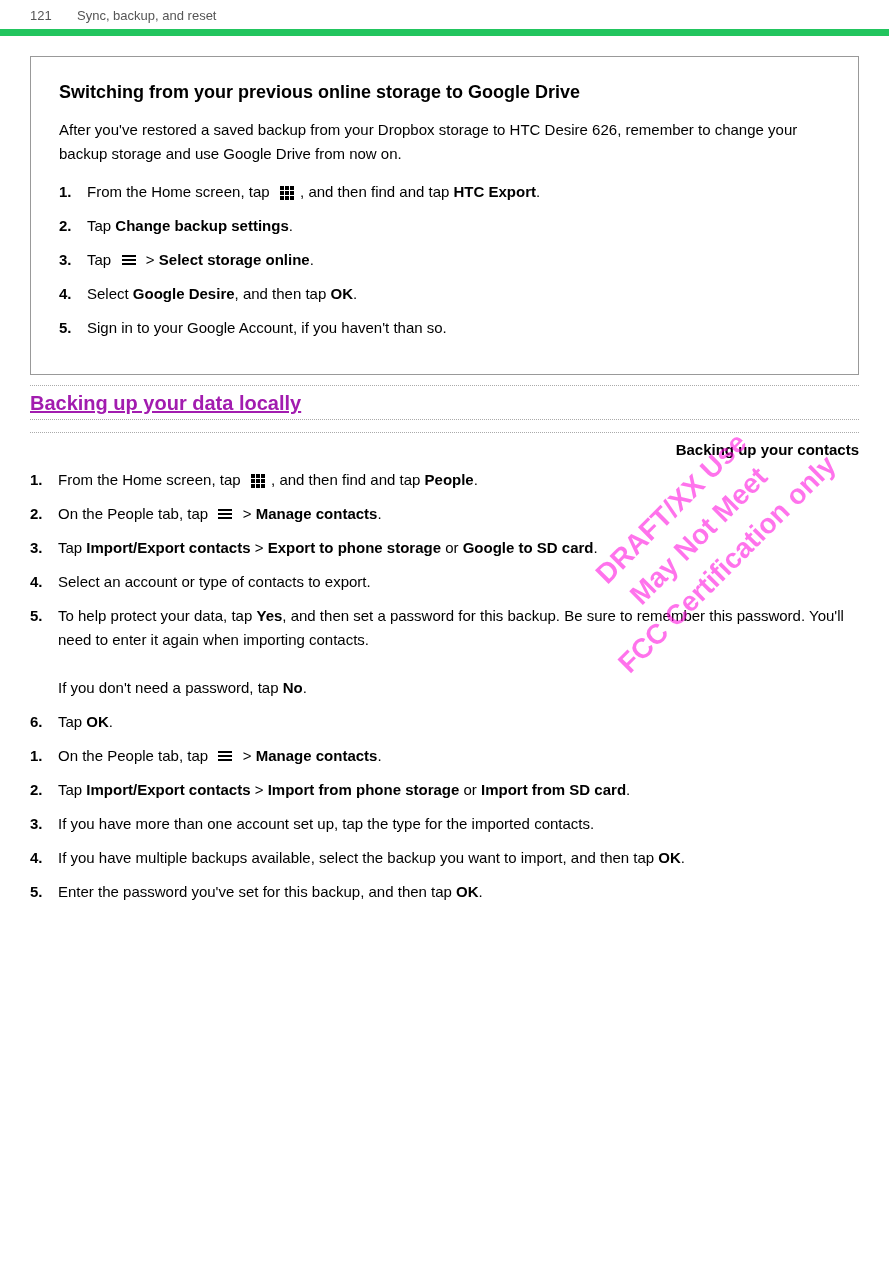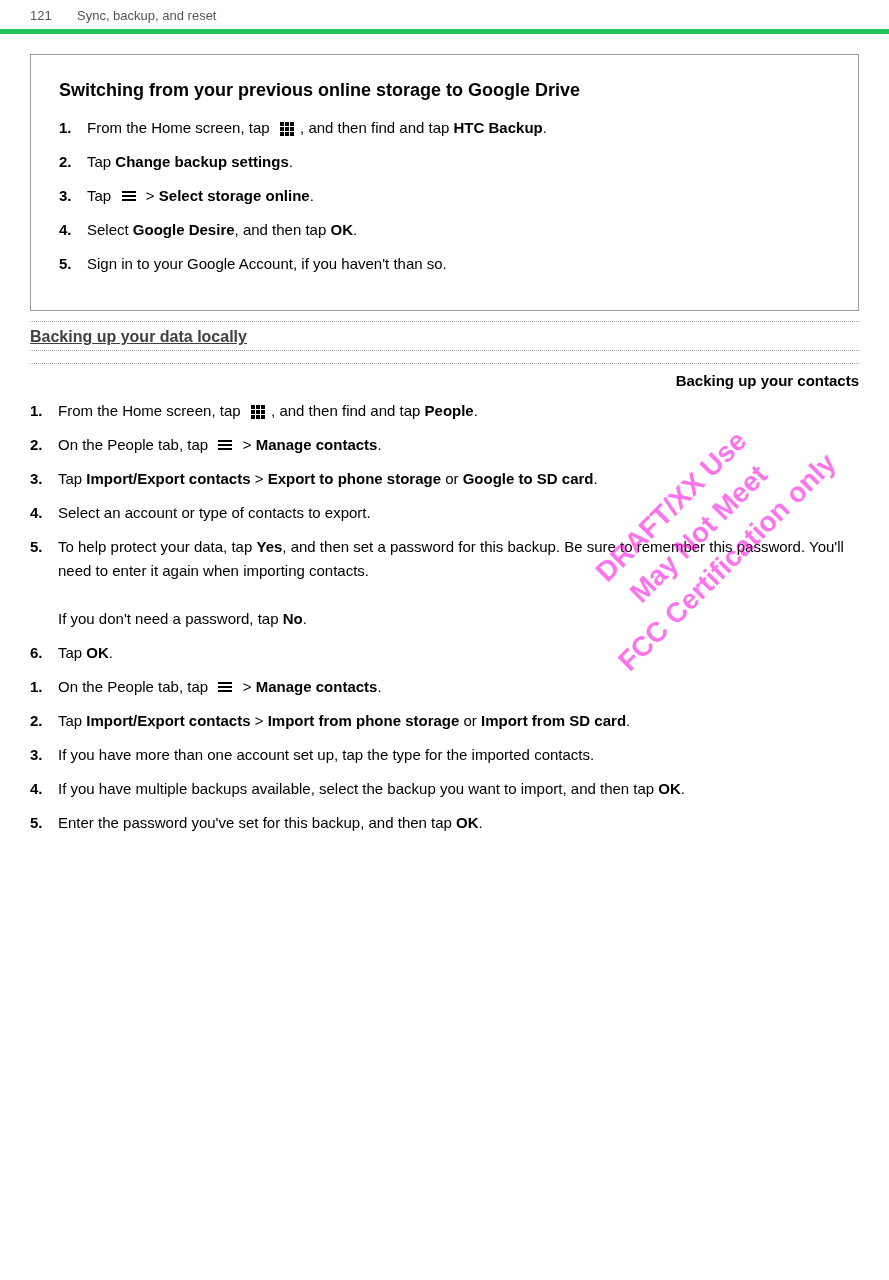--- a/index.html
+++ b/index.html
@@ -14,21 +14,21 @@
       background: #ffffff;
       font-family: Arial, Helvetica, sans-serif;
       font-size: 15px;
       color: #000000;
       position: relative;
       overflow-x: hidden;
     }
 
     .page-header {
       padding: 8px 30px 6px 30px;
-      border-bottom: 5px solid #22c55e;
+      border-bottom: 7px solid #22c55e;
       font-size: 13px;
       color: #555555;
     }
 
     .content-area {
       padding: 20px 30px 30px 30px;
     }
 
     
     .boxed-section {
@@ -77,23 +77,23 @@
 
     
     .divider-section {
       border-top: 1px dotted #aaaaaa;
       margin-bottom: 6px;
       margin-top: 10px;
     }
 
     
     .backing-heading {
-      font-size: 16px;
-      font-weight: bold;
-      color: #404040;
+      font-size: 20px;
+      font-weight: bold;
+      color: #a21caf;
       text-decoration: underline;
       margin-bottom: 12px;
       border-bottom: 1px dotted #aaaaaa;
       padding-bottom: 4px;
     }
 
     .sub-heading {
       font-size: 15px;
       font-weight: bold;
       margin-top: 8px;
@@ -176,39 +176,40 @@
       DRAFT/XX Use<br>May Not Meet<br>FCC Certification only
     </div>
   </div>
 
   <div class="content-area">
 
     <div class="boxed-section">
 
       <div class="section-title">Switching from your previous online storage to Google Drive</div>
 
+      <p class="section-intro">After you've restored a saved backup from your Dropbox storage to HTC Desire 626, remember to change your backup storage and use Google Drive from now on.</p>
 
       <ol class="numbered-list">
 
         <li>
           <span class="list-num bold">1.</span>
           <span class="list-content">
             From the Home screen, tap&nbsp;
             <span class="grid-icon">
               <span class="grid-dot"></span>
                 <span class="grid-dot"></span>
                 <span class="grid-dot"></span>
               <span class="grid-dot"></span>
                 <span class="grid-dot"></span>
                 <span class="grid-dot"></span>
               <span class="grid-dot"></span>
                 <span class="grid-dot"></span>
                 <span class="grid-dot"></span>
             </span>
-            , and then find and tap <span class="bold">HTC Backup</span>.
+            , and then find and tap <span class="bold">HTC Export</span>.
           </span>
         </li>
 
         <li>
           <span class="list-num bold">2.</span>
           <span class="list-content">
             Tap <span class="bold">Change backup settings</span>.
           </span>
         </li>
 

